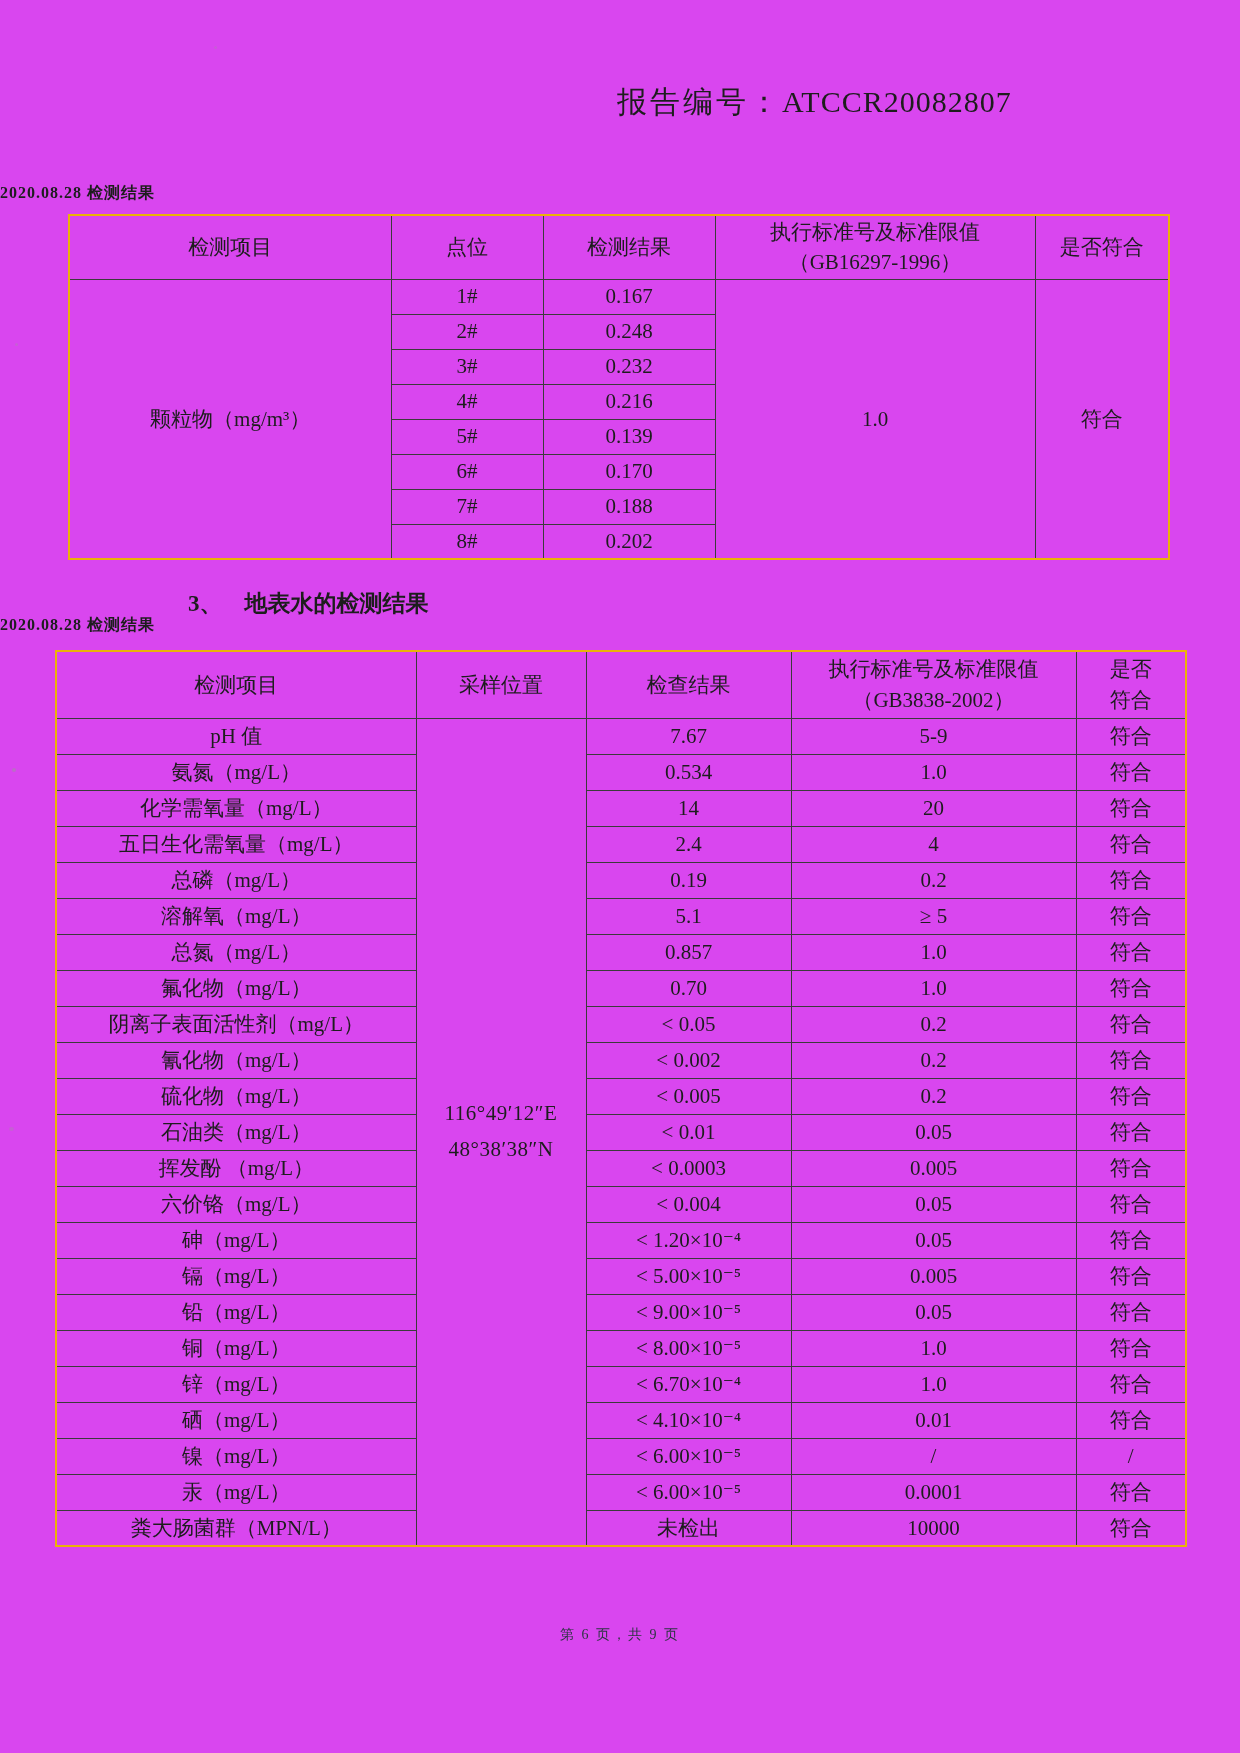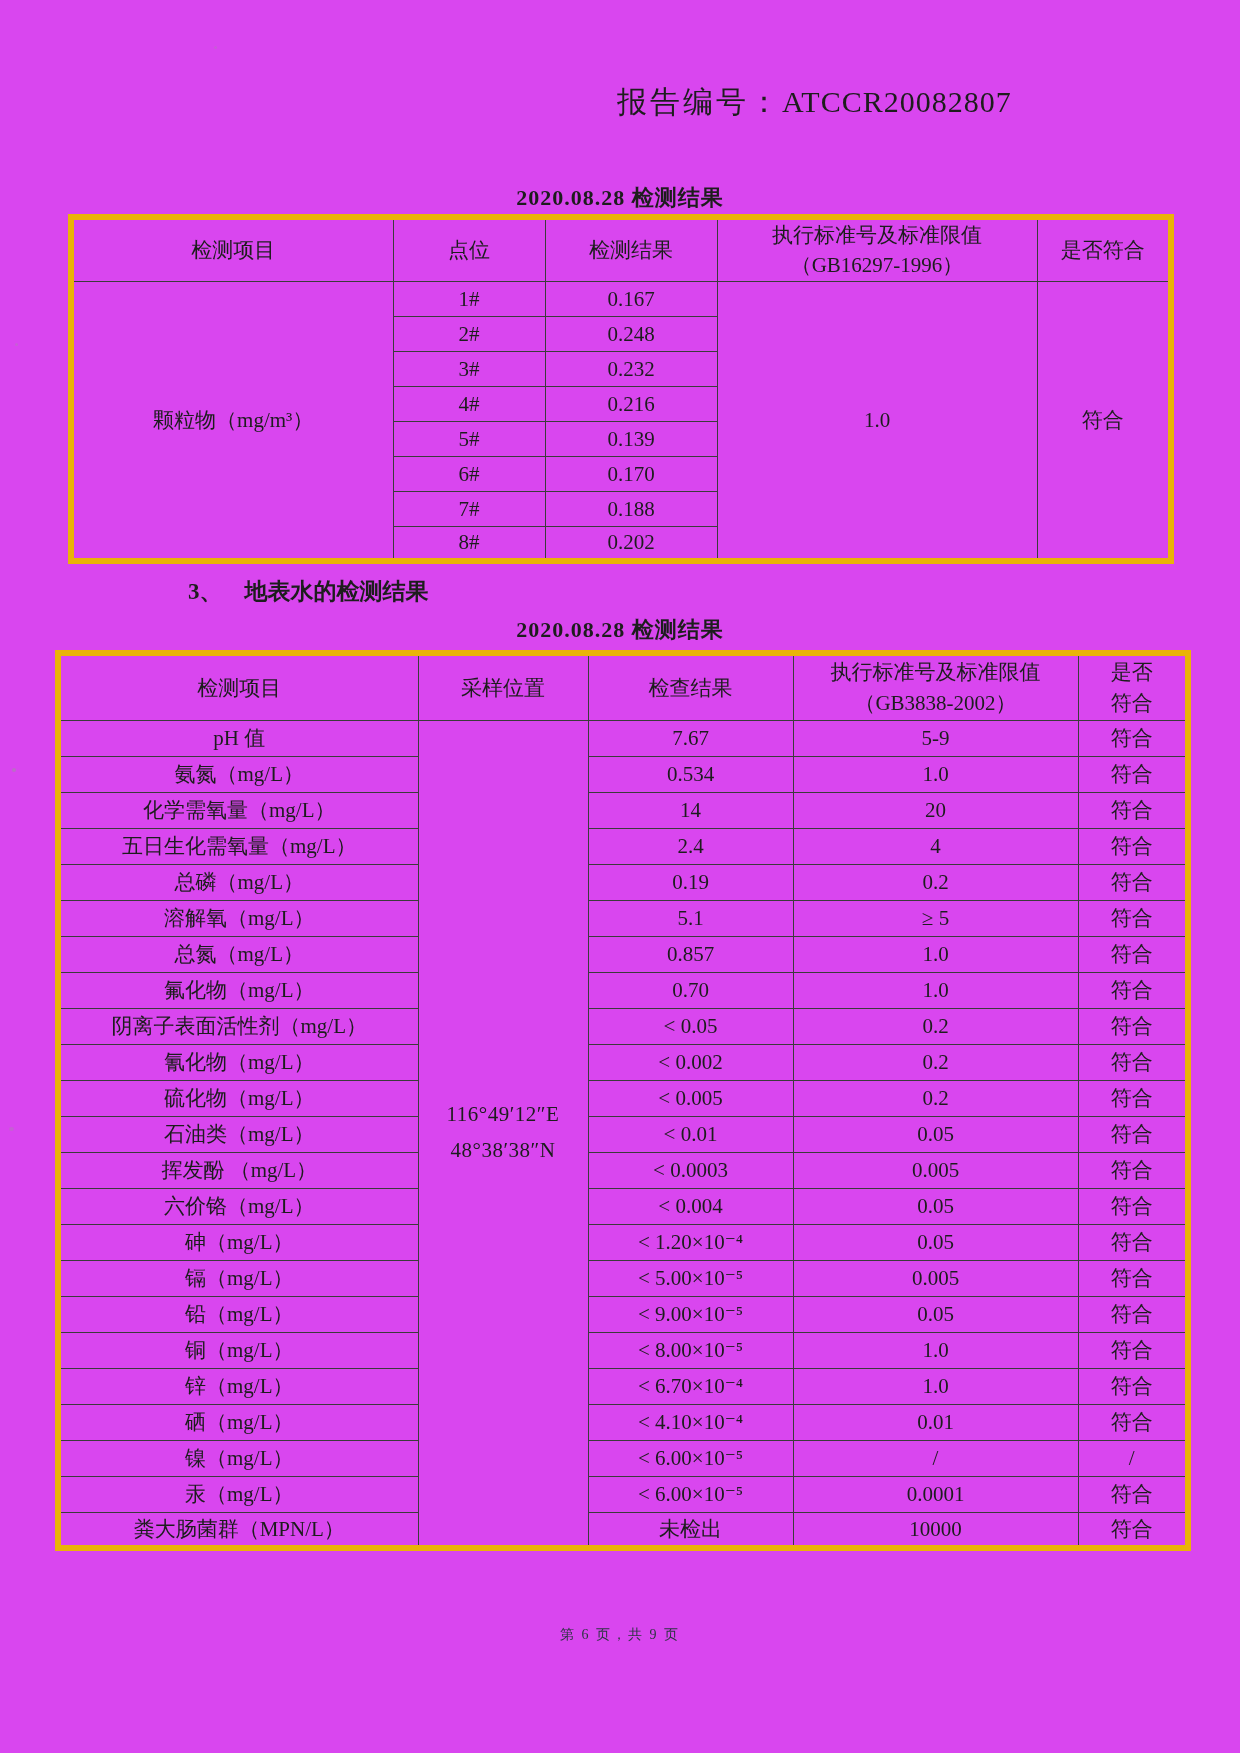--- a/index.html
+++ b/index.html
@@ -23,26 +23,25 @@
   .report-line .label { letter-spacing: 3px; }
   .section-heading {
     position: absolute;
     left: 188px;
     font-size: 23px;
     font-weight: bold;
     white-space: nowrap;
   }
   .section-heading .sec-no { margin-right: 22px; }
   .sec2 { top: 146px; }
-  .sec3 { top: 576px; }
+  .sec3 { top: 588px; }
   .table-title {
     position: absolute;
     left: 0; width: 1240px;
-    text-align: center;
-    font-size: 22px;
+    font-size: 16px;
     font-weight: bold;
     letter-spacing: 1px;
   }
   .t1-title { top: 183px; }
   .t2-title { top: 615px; }
   table {
     position: absolute;
     border-collapse: collapse;
     table-layout: fixed;
     font-size: 21px;
@@ -54,21 +53,21 @@
     font-weight: normal;
     padding: 0 4px;
     line-height: 1.35;
   }
   .gas-table { left: 68px; top: 214px; width: 1100px; }
   .gas-table tr.head { height: 64px; }
   .gas-table tr.body { height: 35px; }
   .water-table { left: 55px; top: 650px; width: 1130px; }
   .water-table tr.head { height: 67px; }
   .water-table tr.body { height: 36px; }
-  table { border: 6px solid #eab308; }
+  table { border: 2px solid #eab308; }
   .two-line div { line-height: 1.45; }
   .loc-cell div { line-height: 1.7; letter-spacing: 0.5px; text-align: center; }
   .footer {
     position: absolute;
     top: 1626px; left: 0; width: 1240px;
     text-align: center;
     font-size: 14px;
     letter-spacing: 2px;
     color: #2a3540;
   }

